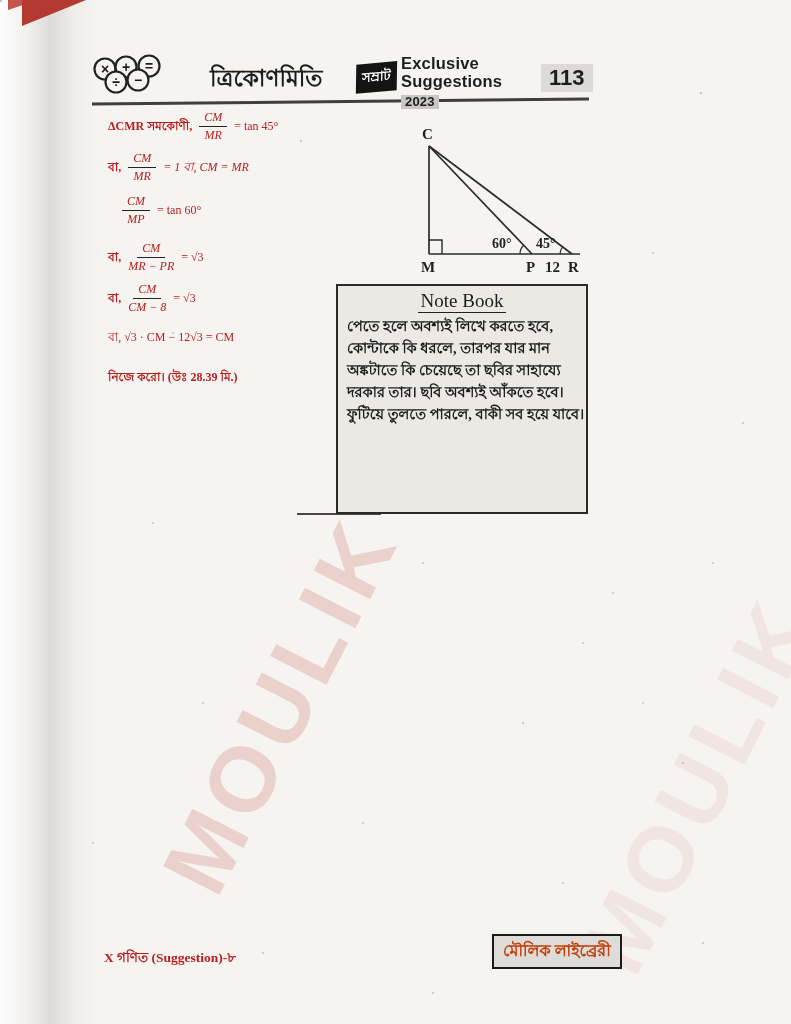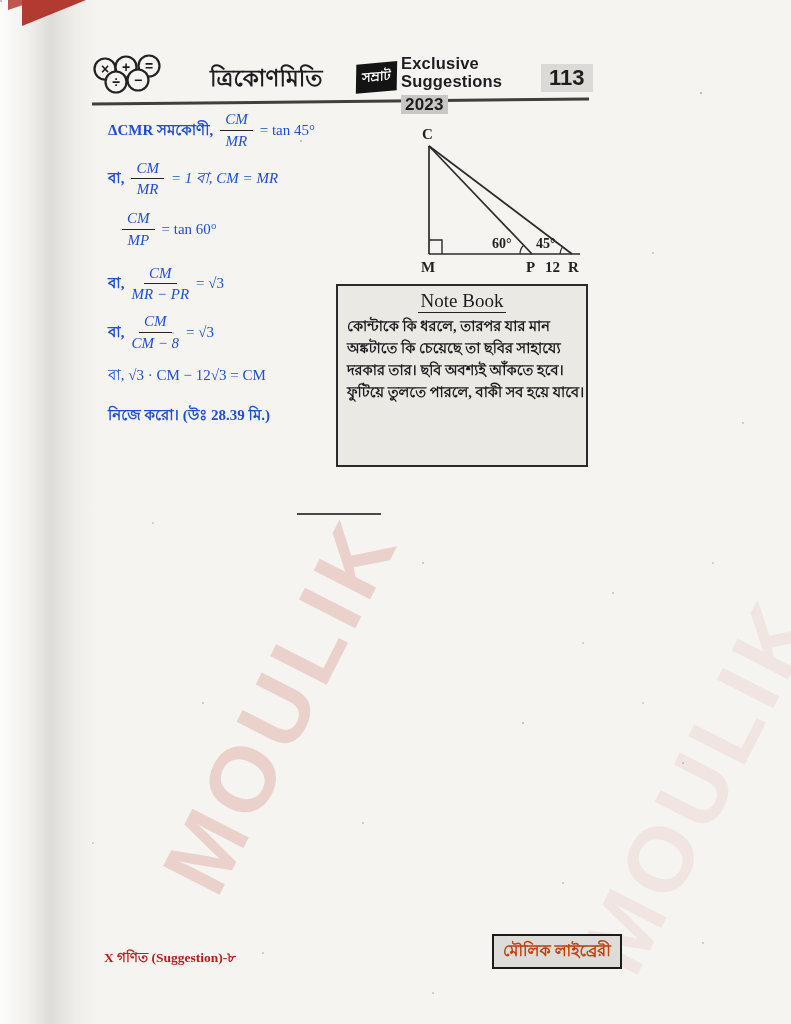--- a/index.html
+++ b/index.html
@@ -13,43 +13,43 @@
     border-top:10px solid #c0564d;border-right:30px solid transparent;}
 
   
   .hdr{position:absolute;z-index:5;color:#1d1d1f;}
   .logo-svg{position:absolute;left:92px;top:54px;}
   .title{left:210px;top:60px;font-size:23px;font-weight:700;font-family:"Liberation Sans",sans-serif;}
   .stamp{left:356px;top:63px;background:#141414;color:#fff;font-family:"Liberation Sans",sans-serif;
     font-weight:700;font-size:13px;padding:4px 6px;transform:rotate(-5deg) skewX(-6deg);}
   .excl{left:401px;top:54px;font-family:"Liberation Sans",sans-serif;font-weight:700;font-size:16.5px;line-height:1.12;letter-spacing:.2px;}
   .excl .row2{display:flex;align-items:baseline;gap:4px;flex-direction:column;}
-  .year{background:#c9c7c3;font-size:17px;padding:0 4px;}
+  .year{background:#c9c7c3;font-size:13px;padding:0 4px;}
   .pageno{left:541px;top:64px;font-family:"Liberation Sans",sans-serif;font-weight:700;font-size:22px;
     background:#dcdad6;padding:1px 8px;}
   .hdr-line{position:absolute;left:92px;top:100px;width:497px;height:2.5px;background:#413f3c;
     transform:rotate(-0.6deg);z-index:4;}
 
   
-  .eqs{position:absolute;left:108px;top:110px;z-index:5;font-size:15px;color:#1d4ed8;}
+  .eqs{position:absolute;left:108px;top:110px;z-index:5;font-size:12px;color:#b91c1c;}
   .eq-row{display:flex;align-items:center;}
   .bn{font-weight:600;}
   .mi{font-style:italic;font-family:"Liberation Serif",serif;}
   .frac{display:inline-flex;flex-direction:column;align-items:center;margin:0 7px;line-height:1.25;}
   .frac .num{border-bottom:1.8px solid #222;padding:0 5px 1px;}
   .frac .den{padding-top:1px;}
   .eq-post{white-space:pre;}
   .answer-rule{position:absolute;left:297px;top:513px;width:84px;height:2px;background:#4a4845;z-index:5;}
 
   
   .fig{position:absolute;left:412px;top:126px;z-index:5;}
   .fig text{font-family:"Liberation Serif",serif;font-weight:600;fill:#222;}
 
   
-  .notebook{position:absolute;left:336px;top:284px;width:252px;height:183px;z-index:5;
+  .notebook{position:absolute;left:336px;top:284px;width:252px;height:230px;z-index:5;
     border:2.2px solid #2b2a28;background:rgba(230,228,223,0.72);box-sizing:border-box;
     padding:4px 9px 1px;color:#1c1c1e;}
   .nb-title{text-align:center;font-size:19px;font-family:"Liberation Serif",serif;margin-bottom:3px;}
   .nb-title span{border-bottom:1.6px solid #222;padding:0 3px 1px;}
   .nb-line{font-size:14.5px;line-height:1.52;font-weight:600;white-space:nowrap;}
   .nb-en{font-style:italic;font-family:"Liberation Serif",serif;font-weight:700;}
 
   
   .wm{position:absolute;z-index:1;font-family:"Liberation Sans",sans-serif;font-weight:700;
     font-size:92px;letter-spacing:7px;color:rgba(211,142,131,0.34);transform-origin:0 0;white-space:nowrap;}
@@ -190,20 +190,21 @@
       <text x="114" y="146">P</text>
       <text x="133" y="146">12</text>
       <text x="156" y="146">R</text>
       <text x="80" y="122" font-size="14">60°</text>
       <text x="124" y="122" font-size="14">45°</text>
     </g>
   </svg>
 
   <div class="notebook">
     <div class="nb-title"><span>Note Book</span></div>
+    <div class="nb-line">পেতে হলে অবশ্যই লিখে করতে হবে,</div>
     <div class="nb-line">কোন্টাকে কি ধরলে, তারপর যার মান</div>
     <div class="nb-line">অঙ্কটাতে কি চেয়েছে তা ছবির সাহায্যে</div>
     <div class="nb-line">দরকার তার। ছবি অবশ্যই আঁকতে হবে।</div>
     <div class="nb-line">ফুটিয়ে তুলতে পারলে, বাকী সব হয়ে যাবে।</div>
   </div>
 
   <div class="ft-left">X গণিত (Suggestion)-৮</div>
   <div class="ft-right">মৌলিক লাইব্রেরী</div>
 
 </div>

